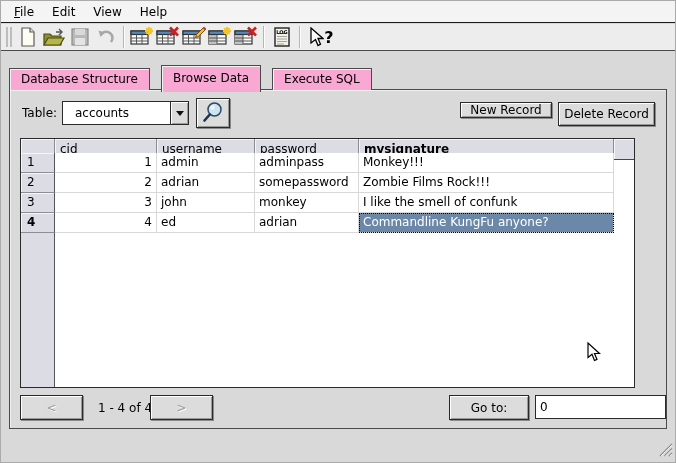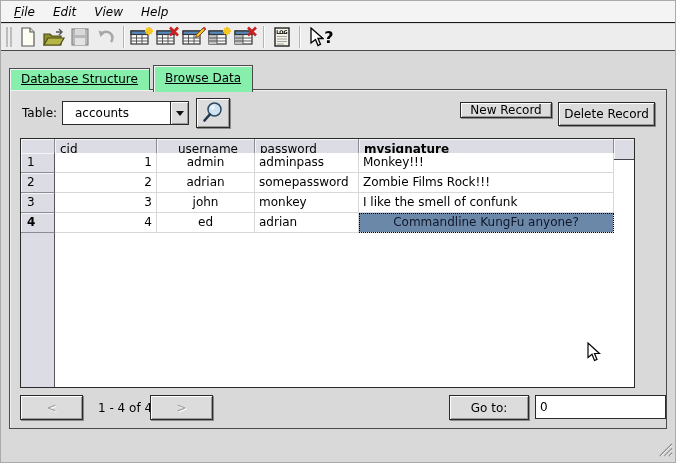--- a/index.html
+++ b/index.html
@@ -7,44 +7,44 @@
   body {
     font-family: "DejaVu Sans", "Liberation Sans", sans-serif;
     font-size: 12px; color:#000; background:#d9d9d9; overflow:hidden;
   }
   .window { position:relative; width:676px; height:463px; background:#d9d9d9; border:1px solid #aaa; }
 
   
   .menubar {
     position:absolute; left:0; top:0; right:0; height:22px;
     background:#f4f4f4; border-bottom:1px solid #1a1a1a;
-    display:flex; align-items:center; padding-left:4px;font-style:italic;
+    display:flex; align-items:center; padding-left:4px;
   }
   .menu-item { padding:2px 9px; cursor:default; }
   .mnemonic::first-letter { text-decoration:underline; }
 
   
   .toolbar {
     position:absolute; left:0; top:23px; right:0; height:27px;
     background:#ededed; border-bottom:1px solid #4a4a4a;
     display:flex; align-items:center; padding-left:2px;
   }
   .tb-handle { width:6px; height:20px; margin:0 3px;
     border-left:2px solid #bdbdbd; border-right:2px solid #bdbdbd; }
   .tb-sep { width:2px; height:22px; margin:0 4px;
     border-left:1px solid #b5b5b5; border-right:1px solid #fdfdfd; }
   .tb-btn { width:26px; height:24px; display:flex; align-items:center; justify-content:center; }
   .tb-btn svg { display:block; }
 
   
   .tabbar { position:absolute; left:8px; top:62px; height:27px; display:flex; align-items:flex-end; z-index:3; }
   .tab {
-    height:22px; padding:3px 11px 0 11px; background:#86efac;
+    height:22px; padding:3px 11px 0 11px; background:#f9a8d4;
     border:1px solid #4a4a4a; border-bottom:none;
-    box-shadow: inset 1px 1px 0 #f2f2f2; margin-right:3px; white-space:nowrap;text-decoration:underline;
+    box-shadow: inset 1px 1px 0 #f2f2f2; margin-right:11px; white-space:nowrap;
   }
   .tab.active { height:27px; padding-top:5px; position:relative; top:2px; z-index:4; }
 
   
   .panel {
     position:absolute; left:8px; top:88px; width:658px; height:340px;
     background:#d9d9d9; border:1px solid #4a4a4a; box-shadow: inset 1px 1px 0 #f0f0f0;
     z-index:2;
   }
   .label { position:absolute; }
@@ -91,24 +91,24 @@
     width:34px; background:#dcdde4; border-right:1px solid #55555a; border-bottom:1px solid #8c8c94;
     box-shadow: inset 1px 1px 0 #f6f6f9; padding:2px 0 0 6px; height:20px;
   }
   .vh-cell.bold { font-weight:bold; }
   .dcell {
     background:#fff; border-right:1px solid #d8d8d8; border-bottom:1px solid #d8d8d8;
     padding:2px 4px 0 4px; height:20px; white-space:nowrap; overflow:hidden;
   }
   .dcell.num { text-align:right; }
   .dcell.selected {
-    background:#6c88a8; color:#0f172a;
-    outline:1px dotted #000; outline-offset:-1px;text-align:center;
-  }
-  .w-corner{ width:34px; } .w-cid{ width:102px; } .w-user{ width:98px;text-align:center; }
+    background:#6c88a8; color:#ffffff;
+    outline:1px dotted #000; outline-offset:-1px;
+  }
+  .w-corner{ width:34px; } .w-cid{ width:102px; } .w-user{ width:98px; }
   .w-pass{ width:104px; } .w-sig{ width:255px; } .w-fill{ flex:1; border-right:none; }
 
   
   .goto-input {
     position:absolute; left:525px; top:305px; width:131px; height:24px;
     background:#fff; border:1px solid #2a2a2a; font-family:inherit; font-size:12px; padding-left:4px;
   }
 
   
   .grip { position:absolute; right:2px; bottom:2px; }
@@ -250,20 +250,21 @@
           <polygon points="1,1 1,16 5.5,12.5 8,18.5 10.5,17.2 8,11.5 13,11.5" fill="#fff" stroke="#000" stroke-width="1.3"></polygon>
         </svg>
         <span style="font-weight:bold;font-size:16px;">?</span>
       </span>
     </div>
   </div>
 
   <div class="tabbar">
     <div class="tab">Database Structure</div>
     <div class="tab active">Browse Data</div>
+    <div class="tab">Execute SQL</div>
   </div>
 
   <div class="panel">
 
     <span class="label" style="left:12px; top:16px;">Table:</span>
 
     <div class="combo">
       <span class="combo-text">accounts</span>
       <span class="combo-arrow-btn">
         <span class="arrow-down"></span>

